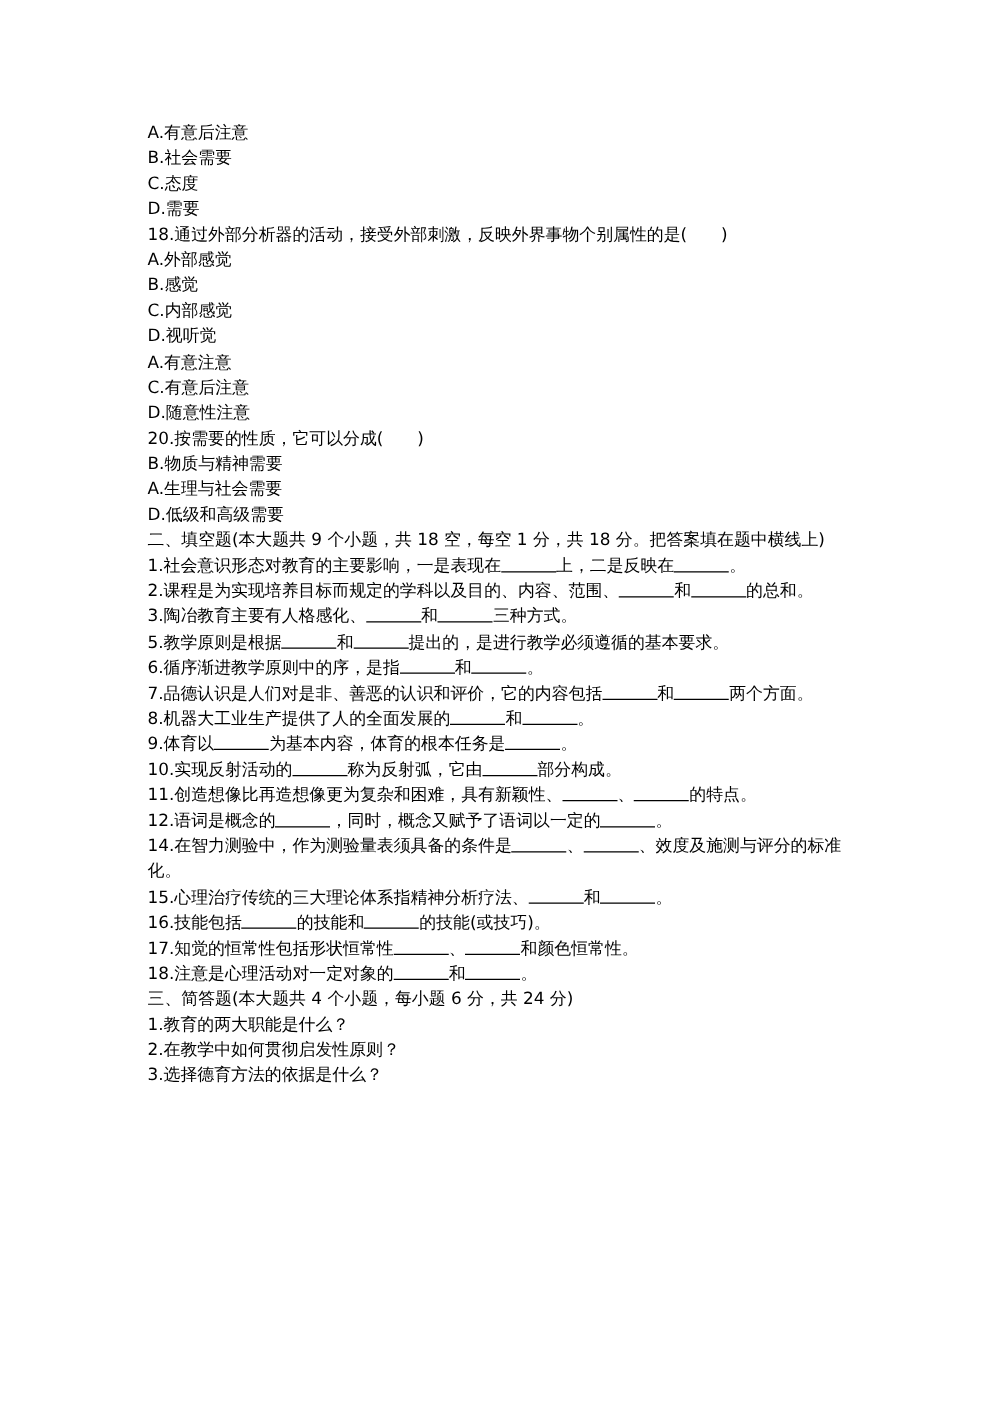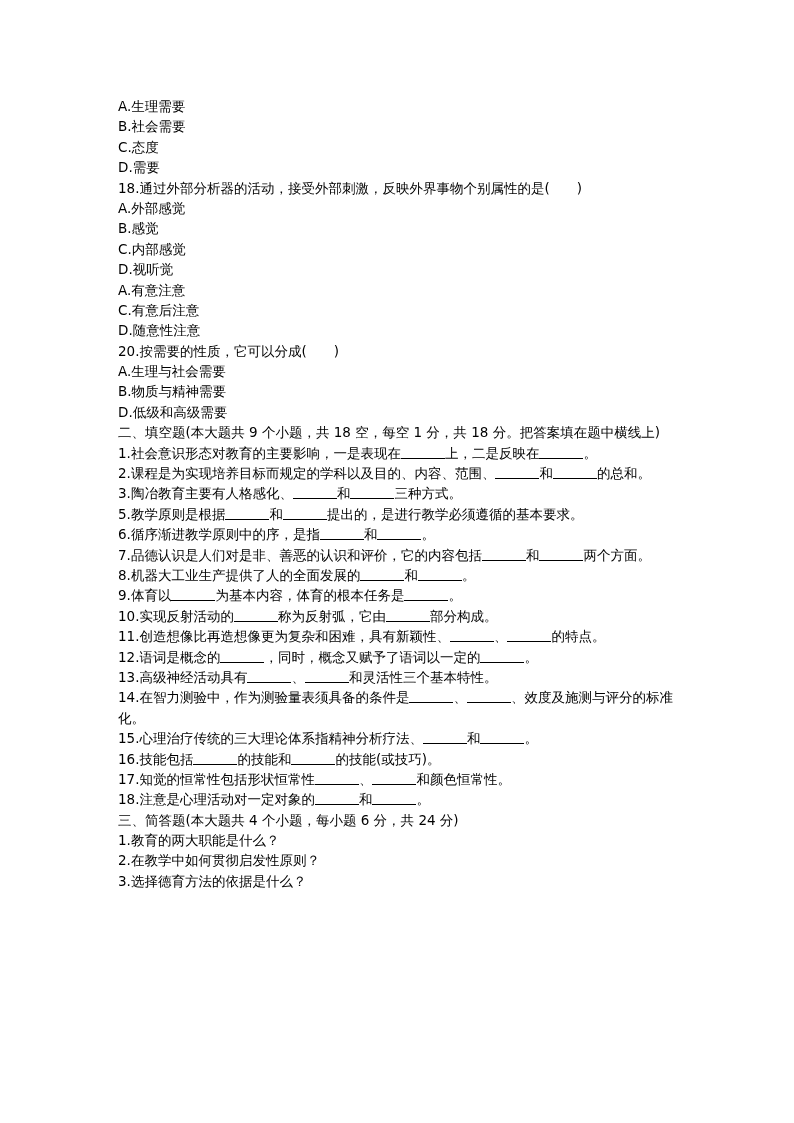--- a/index.html
+++ b/index.html
@@ -10,55 +10,54 @@
     font-size: 13.5px; line-height: 20.4px; color: #000;
   }
   .line { white-space: nowrap; height: 20.4px; }
   .blank { display: inline-block; border-bottom: 1px solid #000; width: 44px; height: 14px; vertical-align: -1px; }
   .wrap { white-space: normal; height: auto; }
 </style>
 </head>
 <body>
 
 <div class="page">
-  <div class="line">A.生理需要</div>
+  <div class="line">A.有意后注意</div>
   <div class="line">B.社会需要</div>
   <div class="line">C.态度</div>
   <div class="line">D.需要</div>
 
   <div class="line">18.通过外部分析器的活动，接受外部刺激，反映外界事物个别属性的是(　　)</div>
   <div class="line">A.外部感觉</div>
   <div class="line">B.感觉</div>
   <div class="line">C.内部感觉</div>
   <div class="line">D.视听觉</div>
 
   <div class="line">A.有意注意</div>
   <div class="line">C.有意后注意</div>
   <div class="line">D.随意性注意</div>
 
   <div class="line">20.按需要的性质，它可以分成(　　)</div>
+  <div class="line">B.物质与精神需要</div>
   <div class="line">A.生理与社会需要</div>
-  <div class="line">B.物质与精神需要</div>
   <div class="line">D.低级和高级需要</div>
 
   <div class="line">二、填空题(本大题共 9 个小题，共 18 空，每空 1 分，共 18 分。把答案填在题中横线上)</div>
 
   <div id="fill-container">
       <div class="line"><span>1.社会意识形态对教育的主要影响，一是表现在</span><span class="blank"></span><span>上，二是反映在</span><span class="blank"></span><span>。</span></div>
       <div class="line"><span>2.课程是为实现培养目标而规定的学科以及目的、内容、范围、</span><span class="blank"></span><span>和</span><span class="blank"></span><span>的总和。</span></div>
       <div class="line"><span>3.陶冶教育主要有人格感化、</span><span class="blank"></span><span>和</span><span class="blank"></span><span>三种方式。</span></div>
       <div class="line"><span>5.教学原则是根据</span><span class="blank"></span><span>和</span><span class="blank"></span><span>提出的，是进行教学必须遵循的基本要求。</span></div>
       <div class="line"><span>6.循序渐进教学原则中的序，是指</span><span class="blank"></span><span>和</span><span class="blank"></span><span>。</span></div>
       <div class="line"><span>7.品德认识是人们对是非、善恶的认识和评价，它的内容包括</span><span class="blank"></span><span>和</span><span class="blank"></span><span>两个方面。</span></div>
       <div class="line"><span>8.机器大工业生产提供了人的全面发展的</span><span class="blank"></span><span>和</span><span class="blank"></span><span>。</span></div>
       <div class="line"><span>9.体育以</span><span class="blank"></span><span>为基本内容，体育的根本任务是</span><span class="blank"></span><span>。</span></div>
       <div class="line"><span>10.实现反射活动的</span><span class="blank"></span><span>称为反射弧，它由</span><span class="blank"></span><span>部分构成。</span></div>
       <div class="line"><span>11.创造想像比再造想像更为复杂和困难，具有新颖性、</span><span class="blank"></span><span>、</span><span class="blank"></span><span>的特点。</span></div>
       <div class="line"><span>12.语词是概念的</span><span class="blank"></span><span>，同时，概念又赋予了语词以一定的</span><span class="blank"></span><span>。</span></div>
-      <div class="line"><span>13.高级神经活动具有</span><span class="blank"></span><span>、</span><span class="blank"></span><span>和灵活性三个基本特性。</span></div>
       <div class="line wrap"><span>14.在智力测验中，作为测验量表须具备的条件是</span><span class="blank"></span><span>、</span><span class="blank"></span><span>、效度及施测与评分的标准化。</span></div>
       <div class="line"><span>15.心理治疗传统的三大理论体系指精神分析疗法、</span><span class="blank"></span><span>和</span><span class="blank"></span><span>。</span></div>
       <div class="line"><span>16.技能包括</span><span class="blank"></span><span>的技能和</span><span class="blank"></span><span>的技能(或技巧)。</span></div>
       <div class="line"><span>17.知觉的恒常性包括形状恒常性</span><span class="blank"></span><span>、</span><span class="blank"></span><span>和颜色恒常性。</span></div>
       <div class="line"><span>18.注意是心理活动对一定对象的</span><span class="blank"></span><span>和</span><span class="blank"></span><span>。</span></div>
     </div>
 
   <div class="line">三、简答题(本大题共 4 个小题，每小题 6 分，共 24 分)</div>
   <div class="line">1.教育的两大职能是什么？</div>
   <div class="line">2.在教学中如何贯彻启发性原则？</div>

